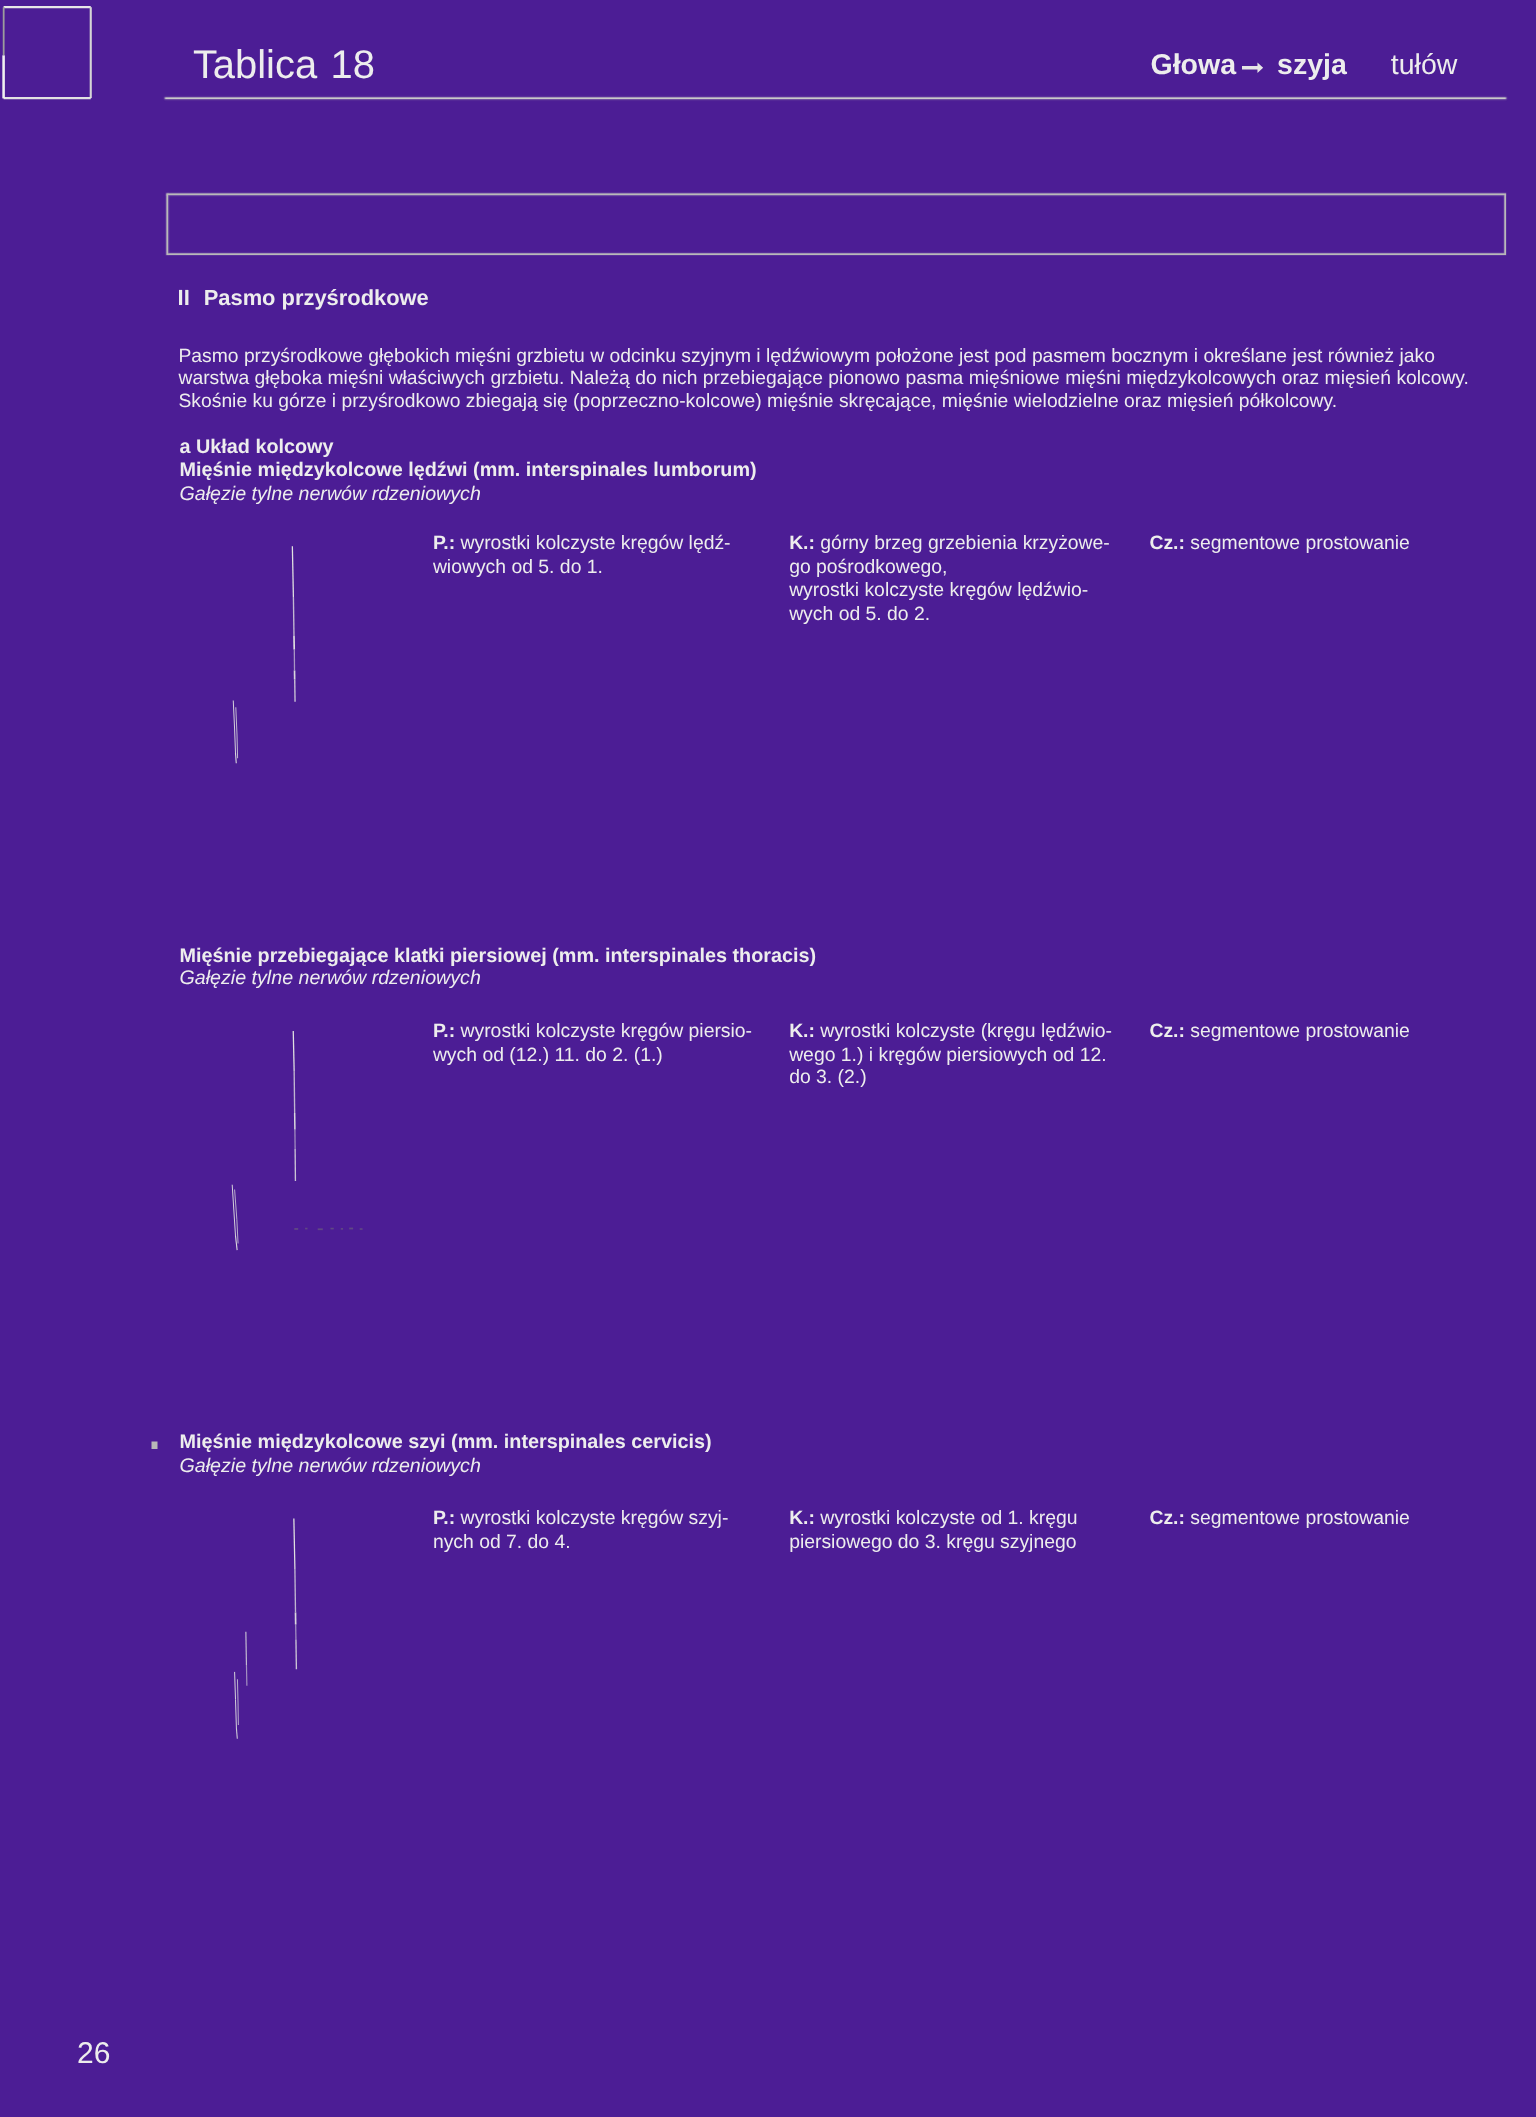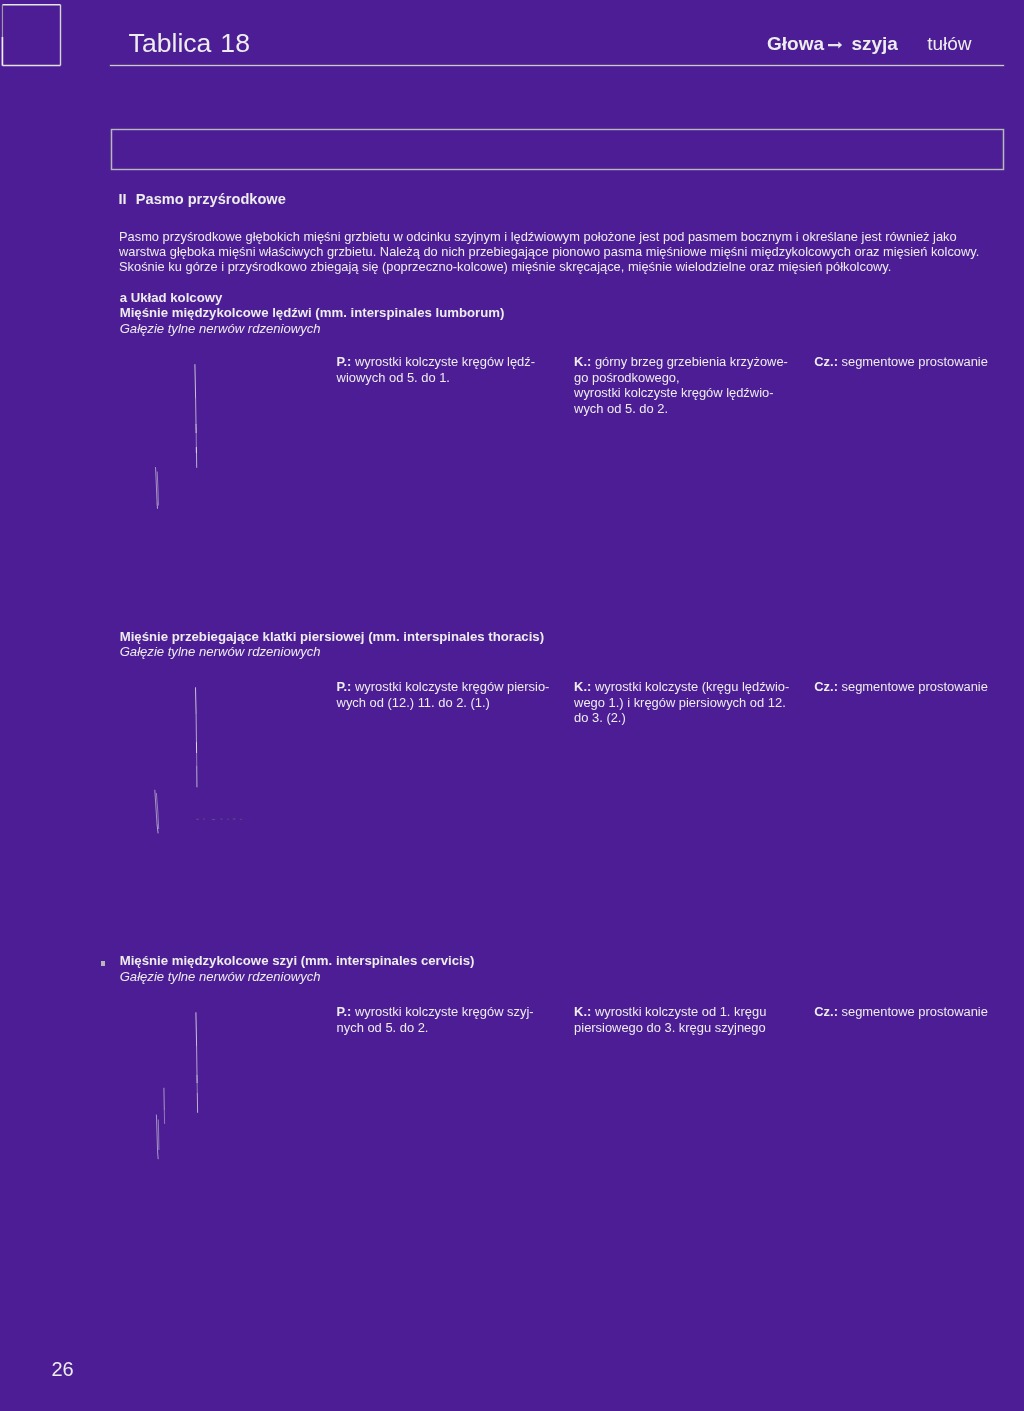--- a/index.html
+++ b/index.html
@@ -35,21 +35,21 @@
   .section-head{position:absolute;left:118.4px;font-size:14.6px;line-height:14.6px;
                 font-weight:bold;white-space:pre;}
   .para{position:absolute;left:119px;font-size:12.86px;line-height:15.3px;white-space:pre-line;}
   .grp{position:absolute;left:119.7px;width:800px;white-space:nowrap;}
   .grp .h1{font-size:13.2px;line-height:15.45px;font-weight:bold;display:block;}
   .grp .h2{font-size:13.2px;line-height:15.45px;font-weight:bold;display:block;}
   .grp .h3{font-size:13.1px;line-height:15.2px;font-style:italic;display:block;}
   .bullet{position:absolute;width:3.4px;height:4.4px;background:#b8b8b8;}
 
   .cols{position:absolute;left:0;width:1024px;height:64px;font-size:12.92px;line-height:15.6px;}
-  .col{position:absolute;top:0;white-space:pre;margin-left:48px;}
+  .col{position:absolute;top:0;white-space:pre;}
   .col b{font-weight:bold;}
   .cP{left:288.6px;}
   .cK{left:526.1px;}
   .cC{left:766.3px;}
 
   .pagenum{position:absolute;left:51.4px;top:1359.3px;font-size:20px;line-height:20px;}
 
   
   .plate-residue{position:absolute;left:0;top:0;pointer-events:none;}
 </style>
@@ -119,21 +119,21 @@
     <div class="col cC"><b>Cz.:</b><span> segmentowe prostowanie</span></div>
   </div>
 
   <div class="bullet" style="left:101.4px;top:961.2px;"></div>
   <div class="grp" style="top:953.3px;">
     <span class="h2">Mięśnie międzykolcowe szyi (mm. interspinales cervicis)</span>
     <span class="h3">Gałęzie tylne nerwów rdzeniowych</span>
   </div>
   <div class="cols" style="top:1004.2px;">
     <div class="col cP"><b>P.:</b><span> wyrostki kolczyste kręgów szyj-
-nych od 5. do 2.</span></div>
+nych od 7. do 4.</span></div>
     <div class="col cK"><b>K.:</b><span> wyrostki kolczyste od 1. kręgu
 piersiowego do 3. kręgu szyjnego</span></div>
     <div class="col cC"><b>Cz.:</b><span> segmentowe prostowanie</span></div>
   </div>
 
   <svg class="plate-residue" width="1024" height="1411" viewBox="0 0 1024 1411">
     <g fill="none" stroke="#e0e0e0" stroke-linecap="butt">
 
       <path d="M194.9 364.2 L195.6 398" stroke-width="0.85" opacity="1"></path>
       <path d="M195.6 398 L196.0 424" stroke-width="0.9" opacity="0.8"></path>

